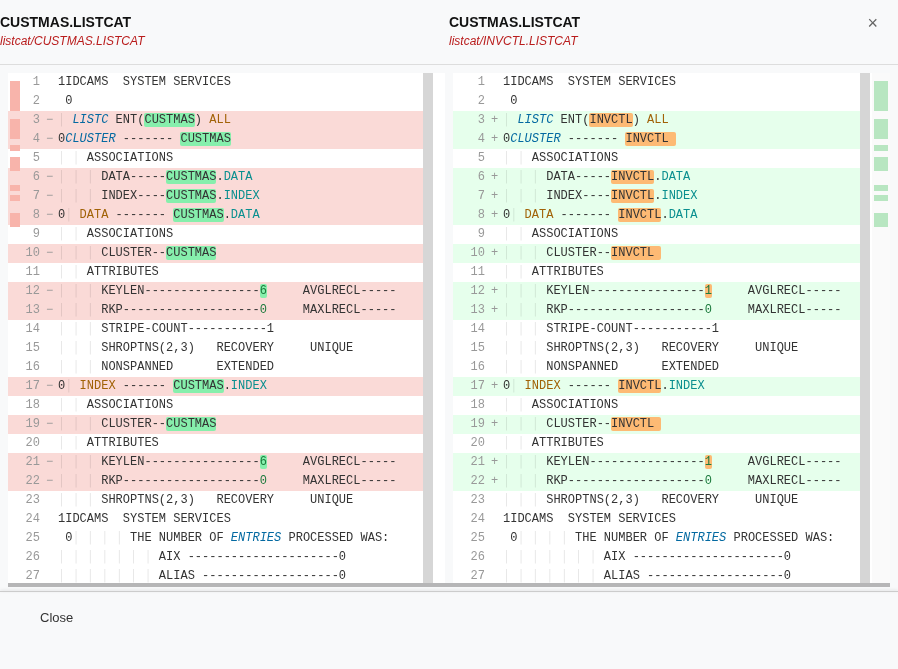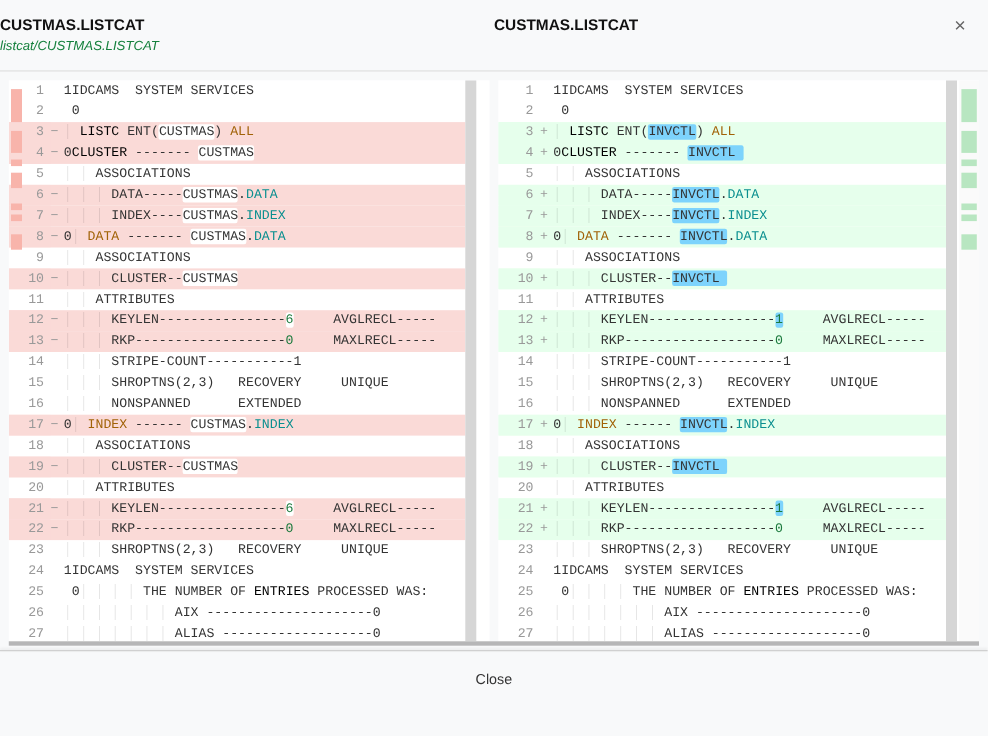--- a/index.html
+++ b/index.html
@@ -1,63 +1,64 @@
 <!DOCTYPE html>
 <html><head>
 <meta charset="utf-8">
 <style>
   * { box-sizing: border-box; margin: 0; padding: 0; }
   html, body { width: 898px; height: 669px; font-family: -apple-system, BlinkMacSystemFont, "Segoe UI", Arial, sans-serif; background: #f8f9fa; overflow: hidden; }
   .header { display: flex; position: relative; padding: 14px 0 10px 0; }
   .header-col { flex: 1; text-align: left; }
   .header-title { font-size: 14px; font-weight: 700; color: #111; }
-  .header-path { font-size: 12px; font-style: italic; color: #15803d; margin-top: 4px; }
+  .header-path { font-size: 12px; font-style: italic; color: #b91c1c; margin-top: 4px; }
   .close-x { position: absolute; right: 20px; top: 14px; font-size: 18px; color: #666; cursor: pointer; line-height: 1; }
   .divider { height: 1px; background: #ddd; margin: 6px 0 0 0; }
   .panes { display: flex; height: 518px; padding: 8px 8px 0 8px; gap: 8px; }
   .pane { flex: 1; position: relative; background: #fff; overflow: hidden; }
   .pane-inner { font-family: "Menlo","Consolas","Liberation Mono",monospace; font-size: 12px; line-height: 19px; color: #333; white-space: pre; }
   .pane.left .pane-inner { padding-right: 22px; }
   .pane.right .pane-inner { padding-right: 30px; }
   .line { display: flex; height: 19px; align-items: stretch; overflow: hidden; }
   .gutter { width: 38px; text-align: right; padding-right: 6px; color: #999; flex: none; }
   .mark { width: 12px; flex: none; color: #999; }
   .code { flex: 1; overflow: hidden; }
   .guide { color: rgba(0,0,0,0.11); }
   .line.del { background: #fadad7; }
   .line.del .gutter { background: #fadad7; }
   .line.add { background: #e6ffec; }
   .line.add .gutter { background: #e6ffec; }
-  .chg-del { background: #ffffff; border-radius: 2px; }
-  .chg-add { background: #7dd3fc; border-radius: 2px; }
-  .kw-blue { color: #000000; }
+  .chg-del { background: #86efac; border-radius: 2px; }
+  .chg-add { background: #fdba74; border-radius: 2px; }
+  .kw-blue { color: #0369a1; font-style: italic; }
   .kw-red { color: #a16207; }
   .kw-teal { color: #0a8f8f; }
   .num { color: #1c7a3d; }
   .scroll-stub { position: absolute; top: 0; right: 12px; width: 10px; height: 100%; background: #d6d6d6; }
   .pane.right .scroll-stub { right: 20px; }
   .minimap { position: absolute; top: 0; right: 0; width: 18px; height: 100%; background: #fafafa; }
   .mm-mark { position: absolute; left: 2px; width: 14px; height: 6px; }
   .mm-del { background: #f8b4ab; }
   .mm-add { background: #b8e6c1; }
   .footer-sep { height: 1px; background: #ccc; box-shadow: 0 -1px 3px rgba(0,0,0,0.15); margin-top: 4px;}
   .status-bar { height: 4px; background: #808080; opacity: .55; margin: 0 8px; }
-  .footer { display: flex; justify-content: center; padding: 18px 10px; }
+  .footer { display: flex; justify-content: flex-start; padding: 18px 40px; }
   .btn-close { font-size: 13px; color: #333; background: transparent; border: none; cursor: pointer; }
 </style>
 </head>
 <body>
 
 <div class="header">
   <div class="header-col">
     <div class="header-title">CUSTMAS.LISTCAT</div>
     <div class="header-path">listcat/CUSTMAS.LISTCAT</div>
   </div>
   <div class="header-col">
     <div class="header-title">CUSTMAS.LISTCAT</div>
+    <div class="header-path">listcat/INVCTL.LISTCAT</div>
   </div>
   <div class="close-x">×</div>
 </div>
 <div class="divider"></div>
 
 <div class="panes">
   <div class="pane left">
     <div class="pane-inner" id="pane-left"><div class="line "><span class="gutter">1</span><span class="mark"></span><span class="code">1IDCAMS  SYSTEM SERVICES</span></div><div class="line "><span class="gutter">2</span><span class="mark"></span><span class="code"> 0</span></div><div class="line del"><span class="gutter">3</span><span class="mark">−</span><span class="code"><span class="guide">│</span> <span class="kw-blue">LISTC</span> ENT(<span class="chg-del">CUSTMAS</span>) <span class="kw-red">ALL</span></span></div><div class="line del"><span class="gutter">4</span><span class="mark">−</span><span class="code">0<span class="kw-blue">CLUSTER</span> ------- <span class="chg-del">CUSTMAS</span></span></div><div class="line "><span class="gutter">5</span><span class="mark"></span><span class="code"><span class="guide">│</span> <span class="guide">│</span> ASSOCIATIONS</span></div><div class="line del"><span class="gutter">6</span><span class="mark">−</span><span class="code"><span class="guide">│</span> <span class="guide">│</span> <span class="guide">│</span> DATA-----<span class="chg-del">CUSTMAS</span>.<span class="kw-teal">DATA</span></span></div><div class="line del"><span class="gutter">7</span><span class="mark">−</span><span class="code"><span class="guide">│</span> <span class="guide">│</span> <span class="guide">│</span> INDEX----<span class="chg-del">CUSTMAS</span>.<span class="kw-teal">INDEX</span></span></div><div class="line del"><span class="gutter">8</span><span class="mark">−</span><span class="code">0<span class="guide">│</span> <span class="kw-red">DATA</span> ------- <span class="chg-del">CUSTMAS</span>.<span class="kw-teal">DATA</span></span></div><div class="line "><span class="gutter">9</span><span class="mark"></span><span class="code"><span class="guide">│</span> <span class="guide">│</span> ASSOCIATIONS</span></div><div class="line del"><span class="gutter">10</span><span class="mark">−</span><span class="code"><span class="guide">│</span> <span class="guide">│</span> <span class="guide">│</span> CLUSTER--<span class="chg-del">CUSTMAS</span></span></div><div class="line "><span class="gutter">11</span><span class="mark"></span><span class="code"><span class="guide">│</span> <span class="guide">│</span> ATTRIBUTES</span></div><div class="line del"><span class="gutter">12</span><span class="mark">−</span><span class="code"><span class="guide">│</span> <span class="guide">│</span> <span class="guide">│</span> KEYLEN----------------<span class="chg-del num">6</span>     AVGLRECL-----</span></div><div class="line del"><span class="gutter">13</span><span class="mark">−</span><span class="code"><span class="guide">│</span> <span class="guide">│</span> <span class="guide">│</span> RKP-------------------<span class="num">0</span>     MAXLRECL-----</span></div><div class="line "><span class="gutter">14</span><span class="mark"></span><span class="code"><span class="guide">│</span> <span class="guide">│</span> <span class="guide">│</span> STRIPE-COUNT-----------1</span></div><div class="line "><span class="gutter">15</span><span class="mark"></span><span class="code"><span class="guide">│</span> <span class="guide">│</span> <span class="guide">│</span> SHROPTNS(2,3)   RECOVERY     UNIQUE</span></div><div class="line "><span class="gutter">16</span><span class="mark"></span><span class="code"><span class="guide">│</span> <span class="guide">│</span> <span class="guide">│</span> NONSPANNED      EXTENDED</span></div><div class="line del"><span class="gutter">17</span><span class="mark">−</span><span class="code">0<span class="guide">│</span> <span class="kw-red">INDEX</span> ------ <span class="chg-del">CUSTMAS</span>.<span class="kw-teal">INDEX</span></span></div><div class="line "><span class="gutter">18</span><span class="mark"></span><span class="code"><span class="guide">│</span> <span class="guide">│</span> ASSOCIATIONS</span></div><div class="line del"><span class="gutter">19</span><span class="mark">−</span><span class="code"><span class="guide">│</span> <span class="guide">│</span> <span class="guide">│</span> CLUSTER--<span class="chg-del">CUSTMAS</span></span></div><div class="line "><span class="gutter">20</span><span class="mark"></span><span class="code"><span class="guide">│</span> <span class="guide">│</span> ATTRIBUTES</span></div><div class="line del"><span class="gutter">21</span><span class="mark">−</span><span class="code"><span class="guide">│</span> <span class="guide">│</span> <span class="guide">│</span> KEYLEN----------------<span class="chg-del num">6</span>     AVGLRECL-----</span></div><div class="line del"><span class="gutter">22</span><span class="mark">−</span><span class="code"><span class="guide">│</span> <span class="guide">│</span> <span class="guide">│</span> RKP-------------------<span class="num">0</span>     MAXLRECL-----</span></div><div class="line "><span class="gutter">23</span><span class="mark"></span><span class="code"><span class="guide">│</span> <span class="guide">│</span> <span class="guide">│</span> SHROPTNS(2,3)   RECOVERY     UNIQUE</span></div><div class="line "><span class="gutter">24</span><span class="mark"></span><span class="code">1IDCAMS  SYSTEM SERVICES</span></div><div class="line "><span class="gutter">25</span><span class="mark"></span><span class="code"> 0<span class="guide">│</span> <span class="guide">│</span> <span class="guide">│</span> <span class="guide">│</span> THE NUMBER OF <span class="kw-blue">ENTRIES</span> PROCESSED WAS:</span></div><div class="line "><span class="gutter">26</span><span class="mark"></span><span class="code"><span class="guide">│</span> <span class="guide">│</span> <span class="guide">│</span> <span class="guide">│</span> <span class="guide">│</span> <span class="guide">│</span> <span class="guide">│</span> AIX ---------------------0</span></div><div class="line "><span class="gutter">27</span><span class="mark"></span><span class="code"><span class="guide">│</span> <span class="guide">│</span> <span class="guide">│</span> <span class="guide">│</span> <span class="guide">│</span> <span class="guide">│</span> <span class="guide">│</span> ALIAS -------------------0</span></div></div>
     <div class="scroll-stub"></div>
   <div class="mm-mark mm-del" style="position: absolute; right: 0px; width: 10px; top: 8px; height: 30px;"></div>

